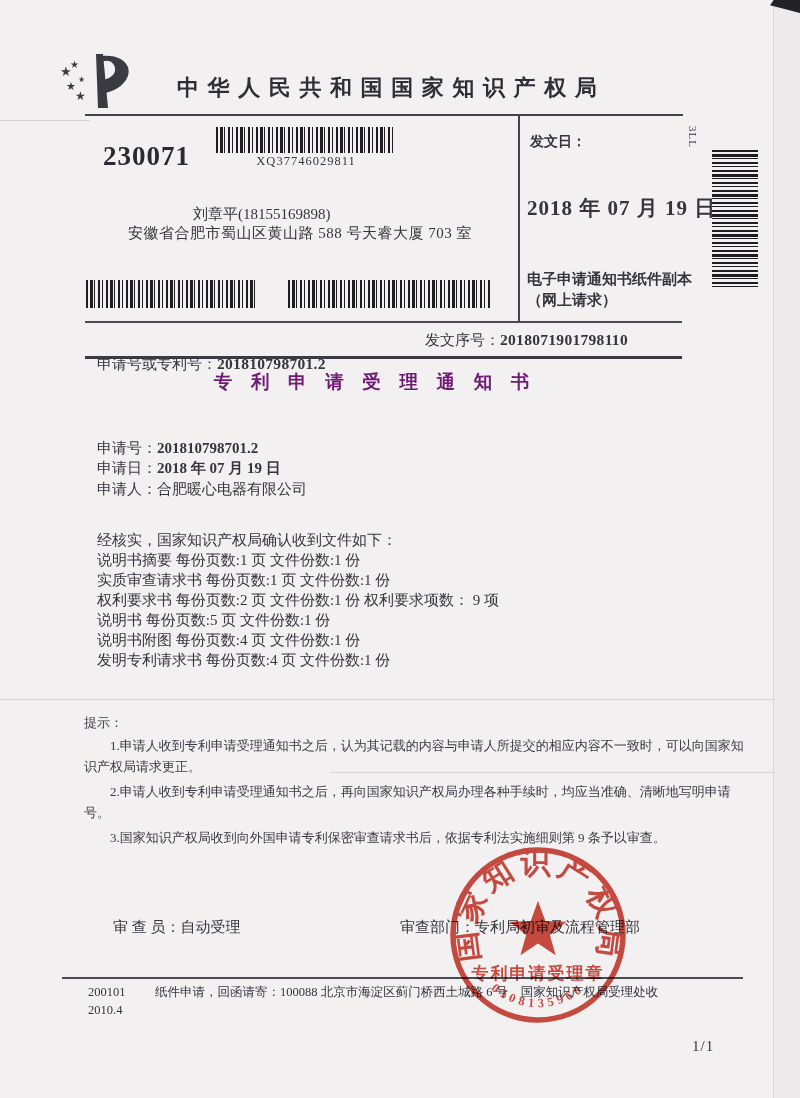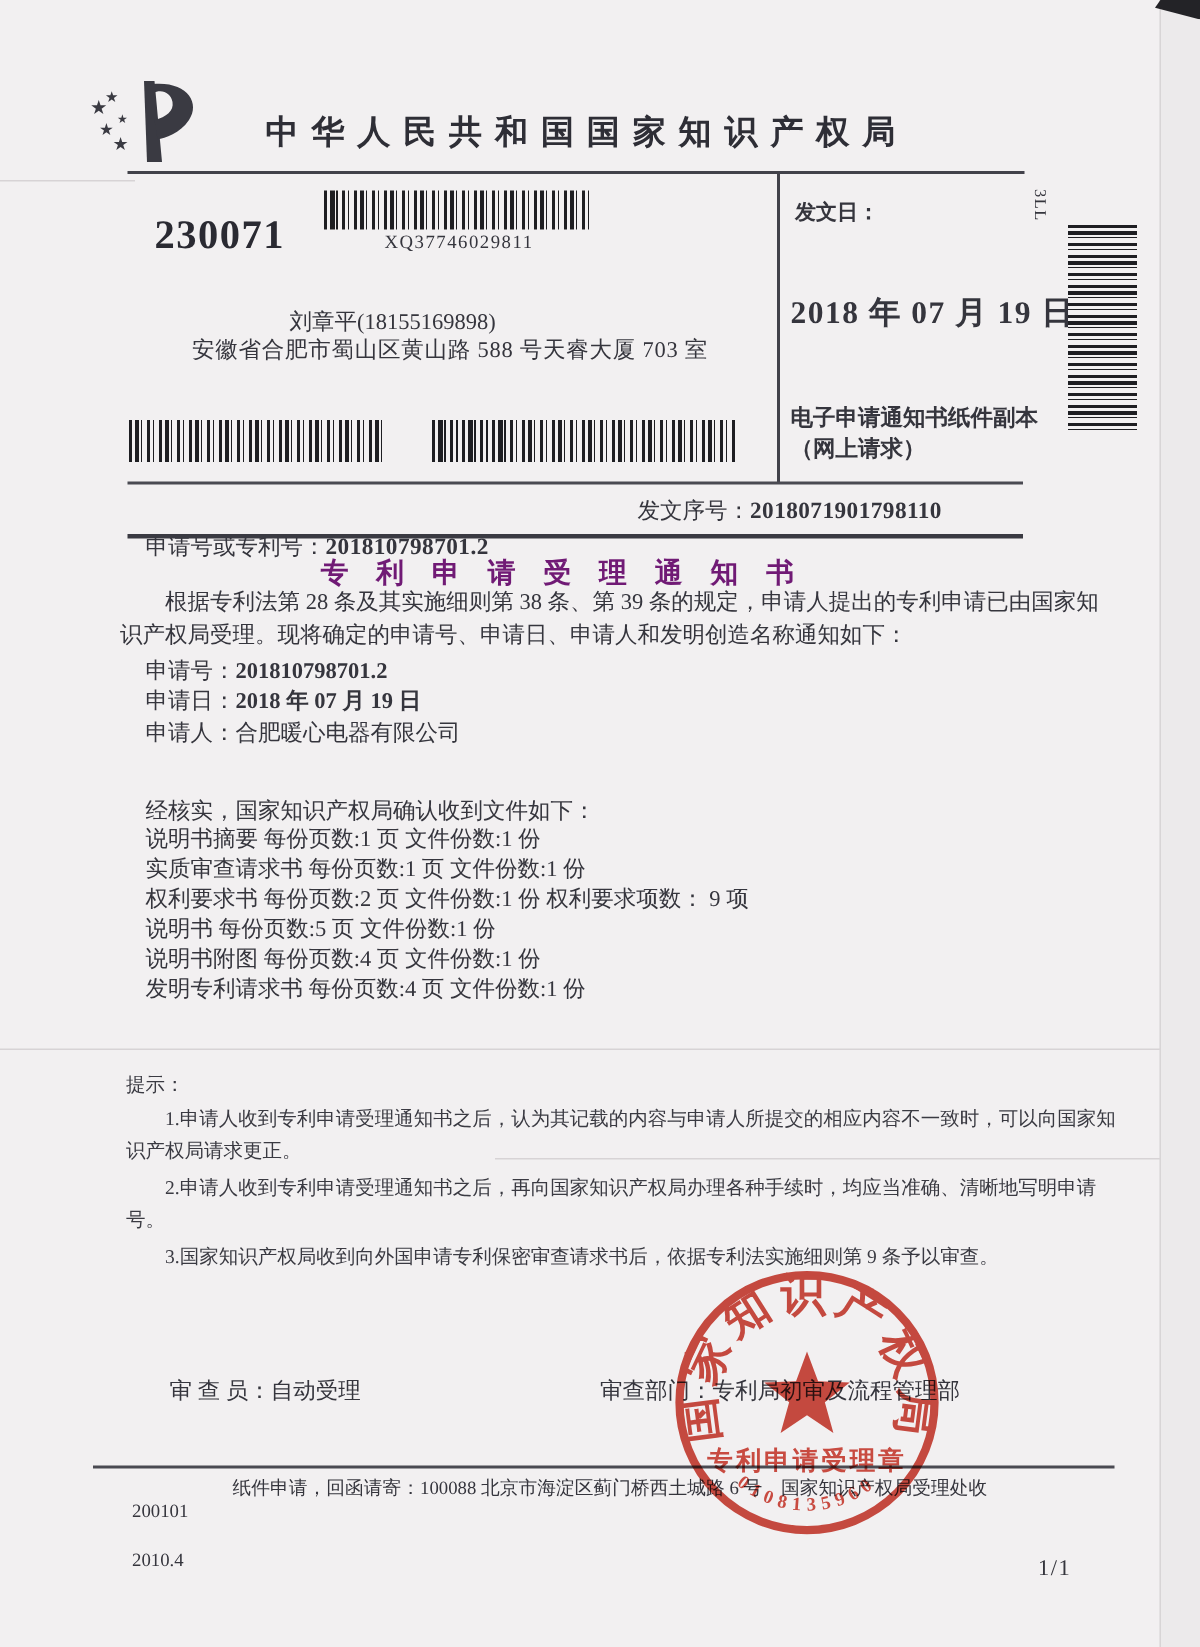--- a/index.html
+++ b/index.html
@@ -49,21 +49,21 @@
   .notes{left:84px;top:712px;width:662px;font-size:13px;line-height:21px;color:#3a3a42;}
   .notes .nt{margin:0 0 2px 0;}
   .notes p{margin:0 0 4px 0;text-indent:2em;}
   
   .examiner{left:113px;top:918px;font-size:15px;}
   .dept{left:400px;top:918px;font-size:15px;}
   
   .footer-rule{left:62px;top:977px;width:681px;height:1.5px;background:#4a4a52;}
   .footer{left:88px;top:984px;width:650px;font-size:12.5px;line-height:17.5px;}
   .f-row{display:flex;}
-  .f-code{width:67px;flex:0 0 67px;margin-top:15px;}
+  .f-code{width:67px;flex:0 0 67px;}
   .f-text{width:583px;}
   .page-no{left:692px;top:1038px;font-size:15px;letter-spacing:1px;}
   
   .seal{left:448px;top:845px;width:180px;height:180px;mix-blend-mode:multiply;opacity:.88;}
 </style>
 </head>
 <body>
 
 <div class="page">
 
@@ -100,21 +100,20 @@
   <div class="abs side-code">3LL</div>
   <div class="abs barcode-v bc-side"></div>
 
   <div class="abs rule2"></div>
   <div class="abs ref-left"><span>申请号或专利号：</span><b>201810798701.2</b></div>
   <div class="abs ref-right"><span>发文序号：</span><b>2018071901798110</b></div>
   <div class="abs rule3"></div>
 
   <div class="abs doc-title">专 利 申 请 受 理 通 知 书</div>
 
-  <div class="abs para1">根据专利法第 28 条及其实施细则第 38 条、第 39 条的规定，申请人提出的专利申请已由国家知识产权局受理。现将确定的申请号、申请日、申请人和发明创造名称通知如下：</div>
 
   <div class="abs fields">
     <div><span>申请号：</span><span class="num">201810798701.2</span></div>
     <div><span>申请日：</span><span class="num">2018 年 07 月 19 日</span></div>
     <div><span>申请人：</span><span>合肥暖心电器有限公司</span></div>
   </div>
 
   <div class="abs confirm">经核实，国家知识产权局确认收到文件如下：</div>
 
   <div class="abs docs">

